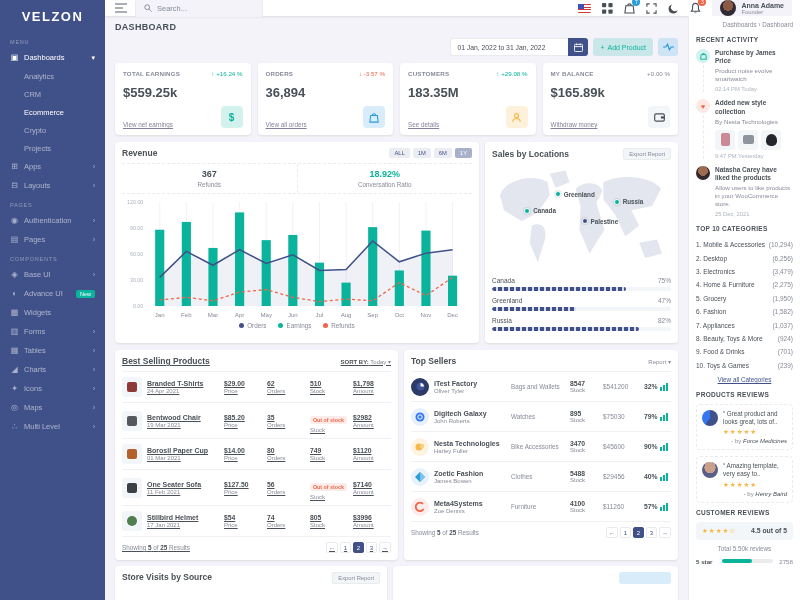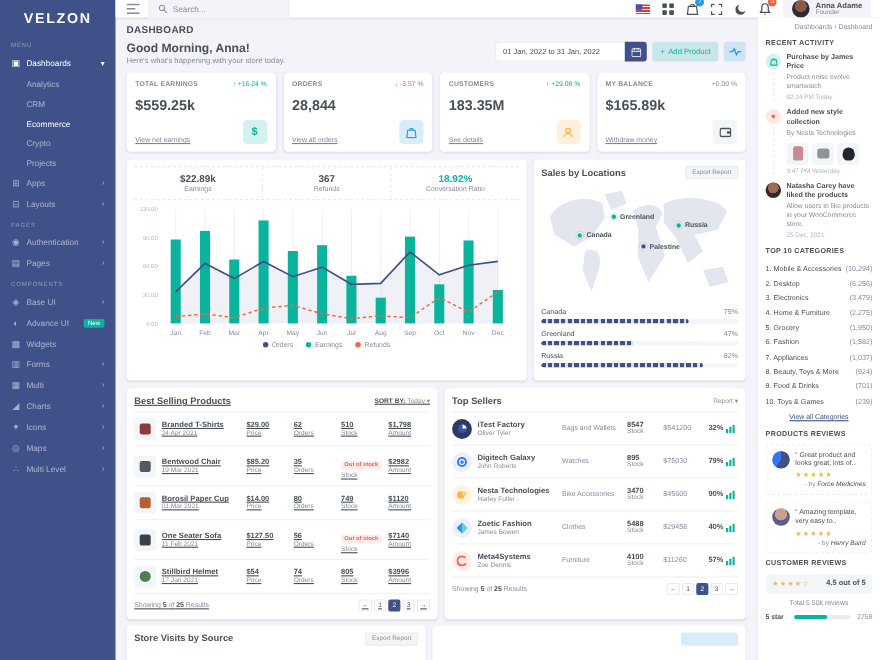--- a/index.html
+++ b/index.html
@@ -233,21 +233,21 @@
       <span class="ni">▩</span>
       <span>Widgets</span>
     </div>
   <div class="nav-item">
       <span class="ni">▥</span>
       <span>Forms</span>
       <span class="chev">›</span>
     </div>
   <div class="nav-item">
       <span class="ni">▦</span>
-      <span>Multi</span>
+      <span>Tables</span>
       <span class="chev">›</span>
     </div>
   <div class="nav-item">
       <span class="ni">◢</span>
       <span>Charts</span>
       <span class="chev">›</span>
     </div>
   <div class="nav-item">
       <span class="ni">✦</span>
       <span>Icons</span>
@@ -338,24 +338,20 @@
       </div>
     </div>
   </header>
 
   <div class="content-row">
 
     <main class="main-col">
       <div class="page-title">DASHBOARD</div>
 
       <div class="greet-row">
-        <div>
-          <div class="greet-title">Good Morning, Anna!</div>
-          <div class="greet-sub">Here's what's happening with your store today.</div>
-        </div>
         <div class="greet-actions">
           <div class="daterange">
             <input readonly="" value="01 Jan, 2022 to 31 Jan, 2022" style="">
             <button class="cal-btn">
               <svg width="9" height="9" viewBox="0 0 10 10">
                   <rect x="0.5" y="1.5" width="9" height="8" rx="1" fill="none" stroke="#fff" stroke-width="1"></rect>
                   <line x1="3" y1="0.5" x2="3" y2="2.5" stroke="#fff"></line>
                   <line x1="7" y1="0.5" x2="7" y2="2.5" stroke="#fff"></line>
                   <line x1="0.5" y1="4" x2="9.5" y2="4" stroke="#fff"></line>
                 </svg>
@@ -383,21 +379,21 @@
           <div class="stat-bottom">
             <span class="stat-link">View net earnings</span>
             <span class="stat-ic" style="background:rgba(10,179,156,.18);color:#0ab39c;font-size:10px;">$</span>
           </div>
         </div>
         <div class="card stat-card">
           <div class="stat-top">
             <span class="stat-label">ORDERS</span>
             <span class="delta down"><span>↓</span> <span>-3.57 %</span></span>
           </div>
-          <div class="stat-value">28,844</div>
+          <div class="stat-value">36,894</div>
           <div class="stat-bottom">
             <span class="stat-link">View all orders</span>
             <span class="stat-ic" style="background:rgba(41,156,219,.18);">
               <svg width="10" height="11" viewBox="0 0 12 13">
                   <path d="M2 4 L10 4 L11 12 L1 12 Z" fill="none" stroke="#299cdb" stroke-width="1.3"></path>
                   <path d="M4 4 a2 2 0 0 1 4 0" fill="none" stroke="#299cdb" stroke-width="1.3"></path>
                 </svg>
             </span>
           </div>
         </div>
@@ -430,25 +426,30 @@
                   <rect x="0.7" y="2" width="10.6" height="8" rx="1.5" fill="none" stroke="#495057" stroke-width="1.3"></rect>
                   <rect x="7.5" y="4.8" width="3.8" height="2.4" fill="#495057"></rect>
                 </svg>
             </span>
           </div>
         </div>
       </div>
 
       <div class="mid-row">
         <div class="card rev-card">
+          <div class="card-head">
+            <span class="card-title">Revenue</span>
+            <div class="rev-tabs">
+              <button class="rtab">ALL</button>
+              <button class="rtab">1M</button>
+              <button class="rtab">6M</button>
+              <button class="rtab active">1Y</button>
+            </div>
+          </div>
           <div class="rev-stats">
-            <div class="rev-stat">
-                <div class="v">$22.89k</div>
-                <div class="l">Earnings</div>
-              </div>
             <div class="rev-stat">
                 <div class="v">367</div>
                 <div class="l">Refunds</div>
               </div>
             <div class="rev-stat">
                 <div class="v teal">18.92%</div>
                 <div class="l">Conversation Ratio</div>
               </div>
           </div>
           <div id="revenue-chart">

